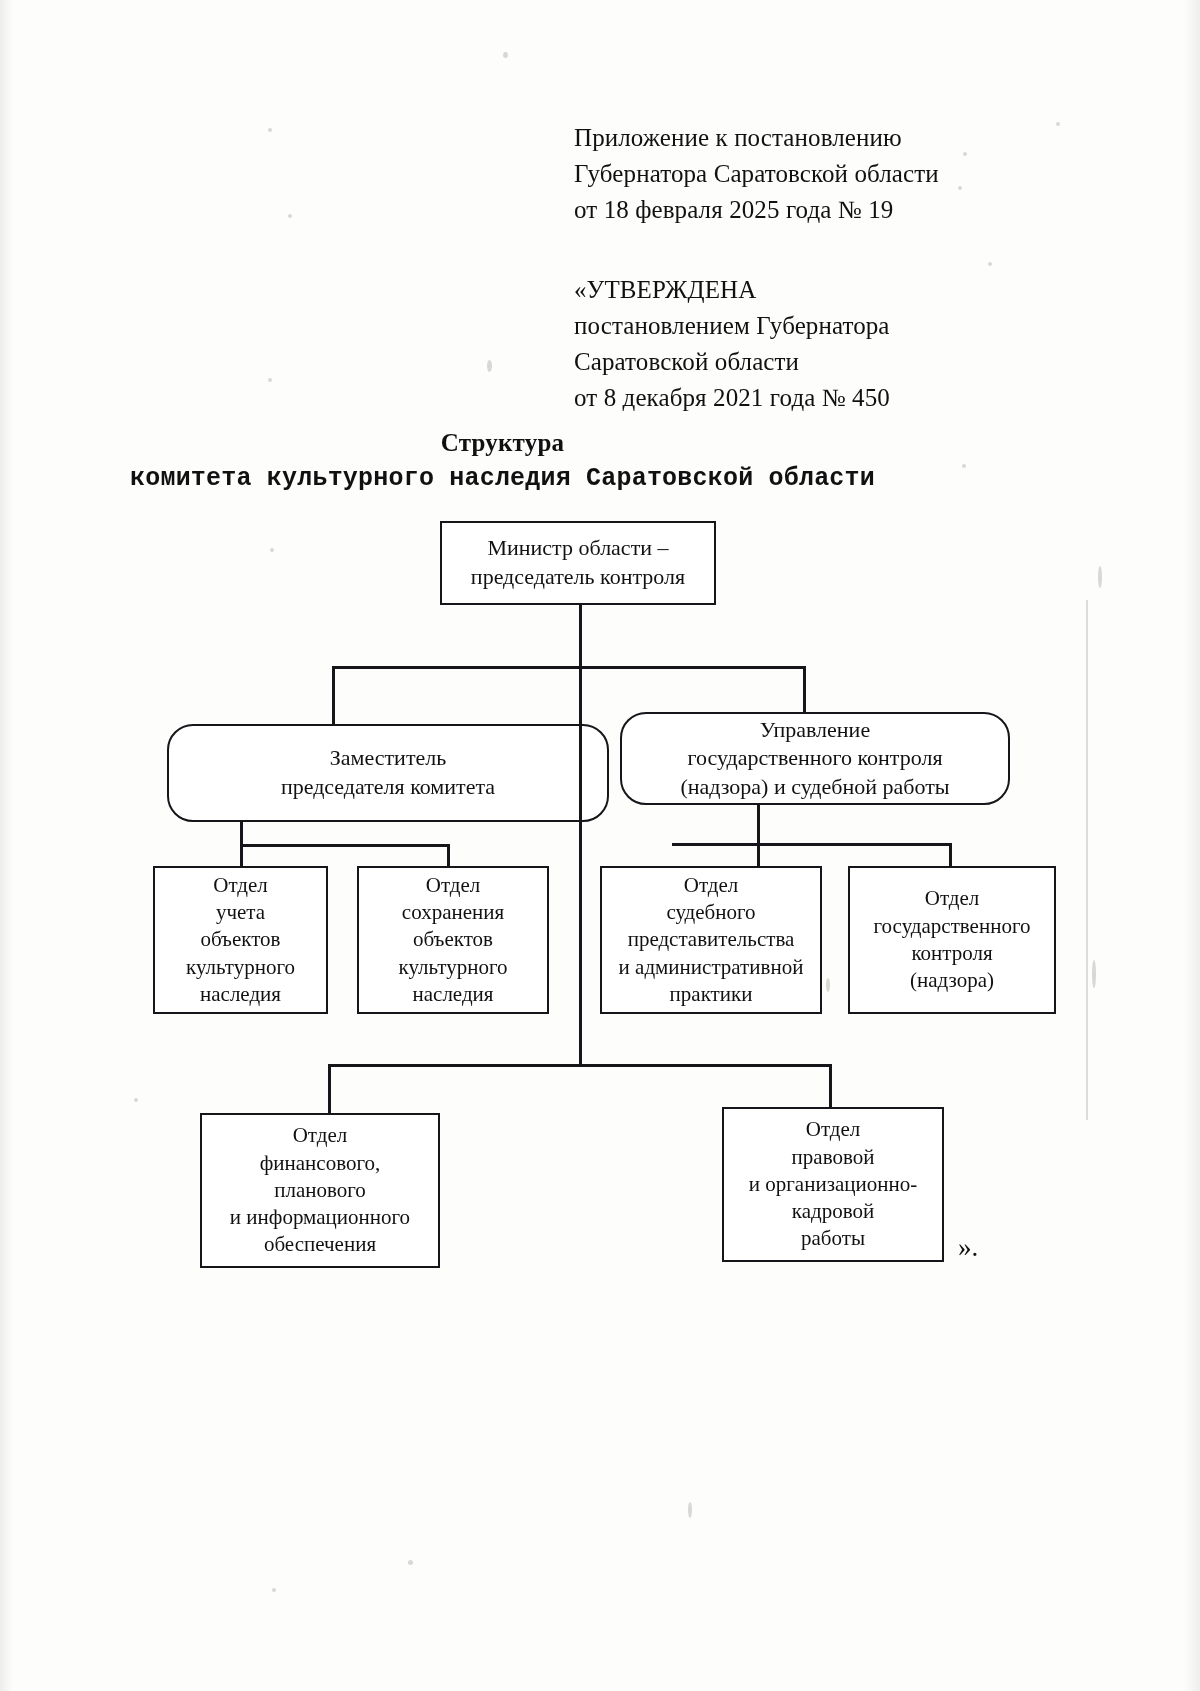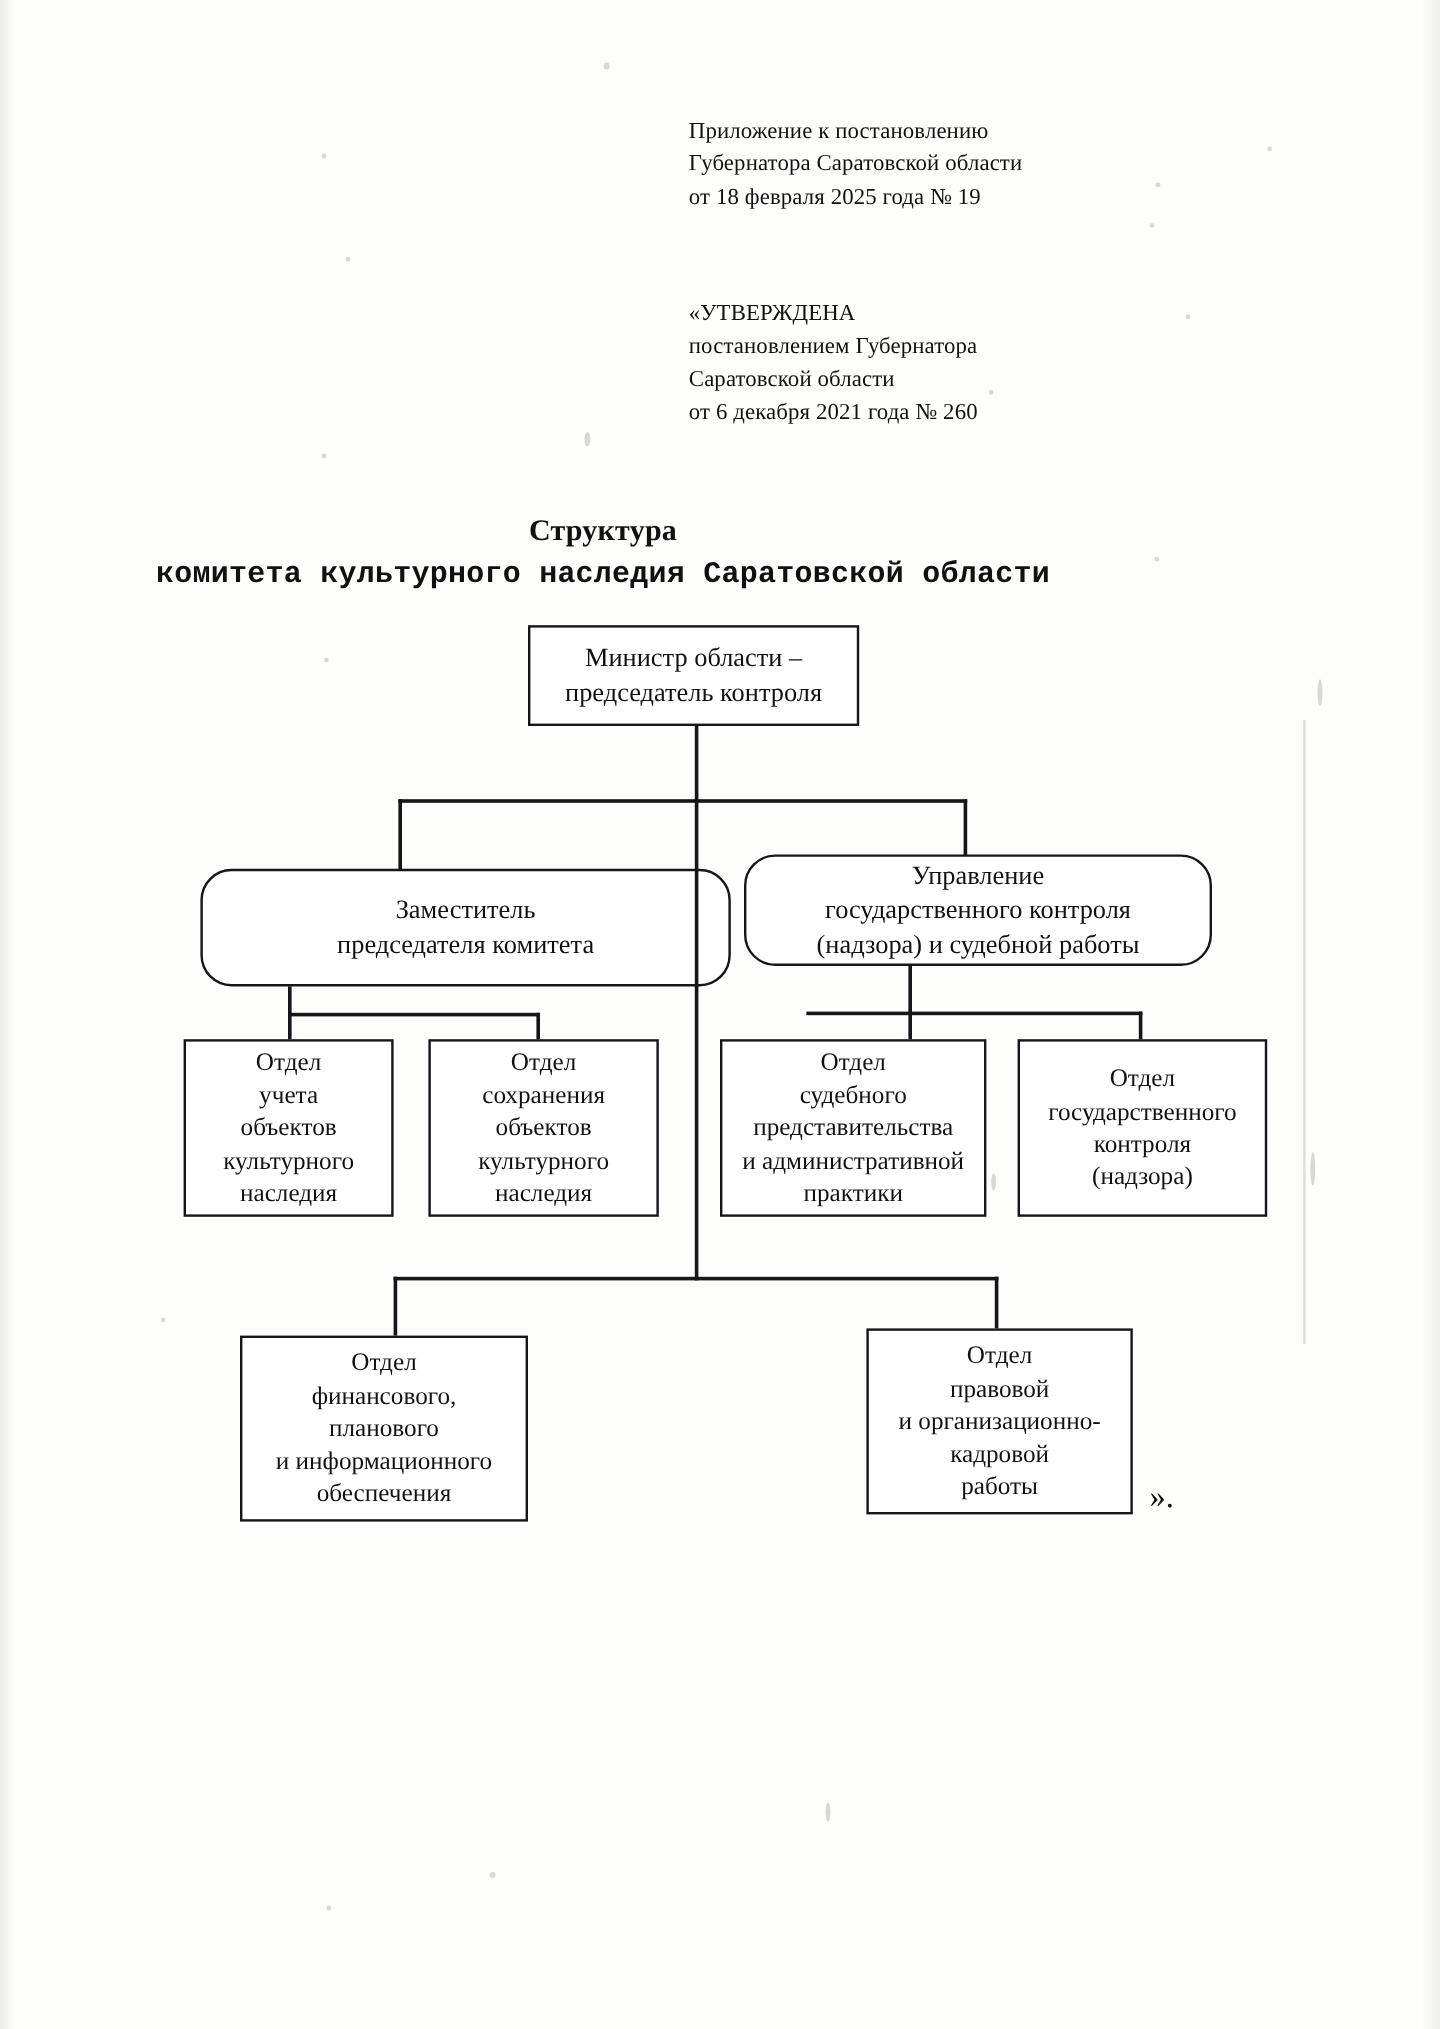--- a/index.html
+++ b/index.html
@@ -42,24 +42,25 @@
   }
   .hairline {
     position: absolute;
     background: #cfcfcb;
     opacity: .7;
   }
 
   
   .hdr-block {
     position: absolute;
-    font-size: 19px;
+    font-size: 25px;
     line-height: 1.44;
     white-space: pre-line;
     letter-spacing: .1px;
+    margin-top: 24px;
   }
   #hdr-appendix { left: 574px; top: 96px; }
   #hdr-approved { left: 574px; top: 248px; }
 
   
   .title-wrap {
     position: absolute;
     left: 0;
     top: 425px;
     width: 1005px;
@@ -148,21 +149,21 @@
   <div class="speck" style="left:272px;top:1588px;width:4px;height:4px;"></div>
   <div class="hairline" style="left:1086px;top:600px;width:2px;height:520px;"></div>
 
   <div class="hdr-block" id="hdr-appendix">Приложение к постановлению
 Губернатора Саратовской области
 от 18 февраля 2025 года № 19</div>
 
   <div class="hdr-block" id="hdr-approved">«УТВЕРЖДЕНА
 постановлением Губернатора
 Саратовской области
-от 6 декабря 2021 года № 260</div>
+от 8 декабря 2021 года № 450</div>
 
   <div class="title-wrap">
     <div class="title-main">Структура</div>
     <div class="title-sub">комитета культурного наследия Саратовской области</div>
   </div>
 
   <div class="chart">
 
     <div class="node lvl1" style="left:440px;top:521px;width:276px;height:84px;">Министр области –
 председатель контроля</div>

